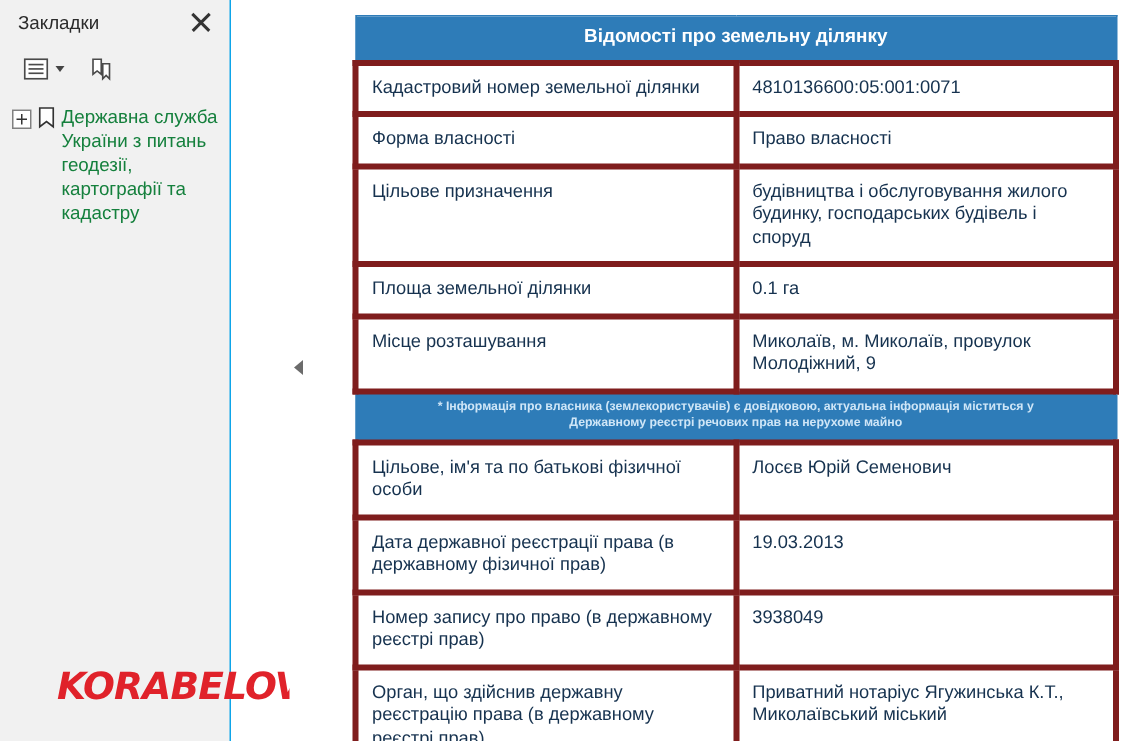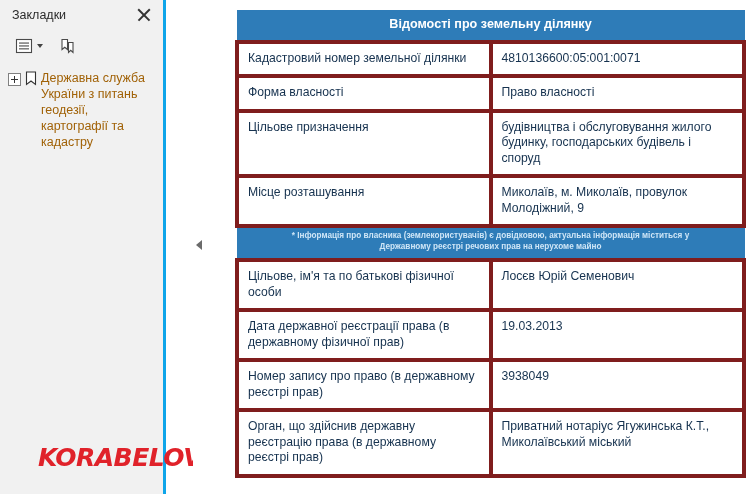--- a/index.html
+++ b/index.html
@@ -13,24 +13,24 @@
     font-family: "Liberation Sans", sans-serif;
     overflow: hidden;
     position: relative;
   }
 
   
   #sidebar {
     position: absolute;
     left: 0;
     top: 0;
-    width: 166px;
+    width: 154px;
     height: 494px;
     background: #f1f1f1;
-    border-right: 3px solid #0ea5e9;
+    border-right: 1px solid #0ea5e9;
     box-sizing: border-box;
   }
   #sidebar-header {
     display: flex;
     align-items: center;
     justify-content: space-between;
     height: 30px;
     padding: 0 10px 0 12px;
     box-sizing: border-box;
   }
@@ -121,21 +121,21 @@
     background: #333;
   }
   .bm-flag {
     width: 12px;
     height: 15px;
     flex: 0 0 auto;
     margin-top: 1px;
   }
   .bm-label {
     font-size: 12.5px;
-    color: #a16207;
+    color: #15803d;
     line-height: 16px;
   }
 
   
   #watermark {
     position: absolute;
     left: 38px;
     bottom: 22px;
     font-family: "DejaVu Sans", sans-serif;
     font-weight: bold;
@@ -278,20 +278,24 @@
       </tr>
       <tr>
         <td class="col-label">Форма власності</td>
         <td class="col-value">Право власності</td>
       </tr>
       <tr>
         <td class="col-label">Цільове призначення</td>
         <td class="col-value">будівництва і обслуговування жилого будинку, господарських будівель і споруд</td>
       </tr>
       <tr>
+        <td class="col-label">Площа земельної ділянки</td>
+        <td class="col-value">0.1 га</td>
+      </tr>
+      <tr>
         <td class="col-label">Місце розташування</td>
         <td class="col-value">Миколаїв, м. Миколаїв, провулок Молодіжний, 9</td>
       </tr>
 
       <tr class="section-note">
         <td colspan="2">* Інформація про власника (землекористувачів) є довідковою, актуальна інформація міститься у Державному реєстрі речових прав на нерухоме майно</td>
       </tr>
       <tr>
         <td class="col-label">Цільове, ім'я та по батькові фізичної особи</td>
         <td class="col-value">Лосєв Юрій Семенович</td>

